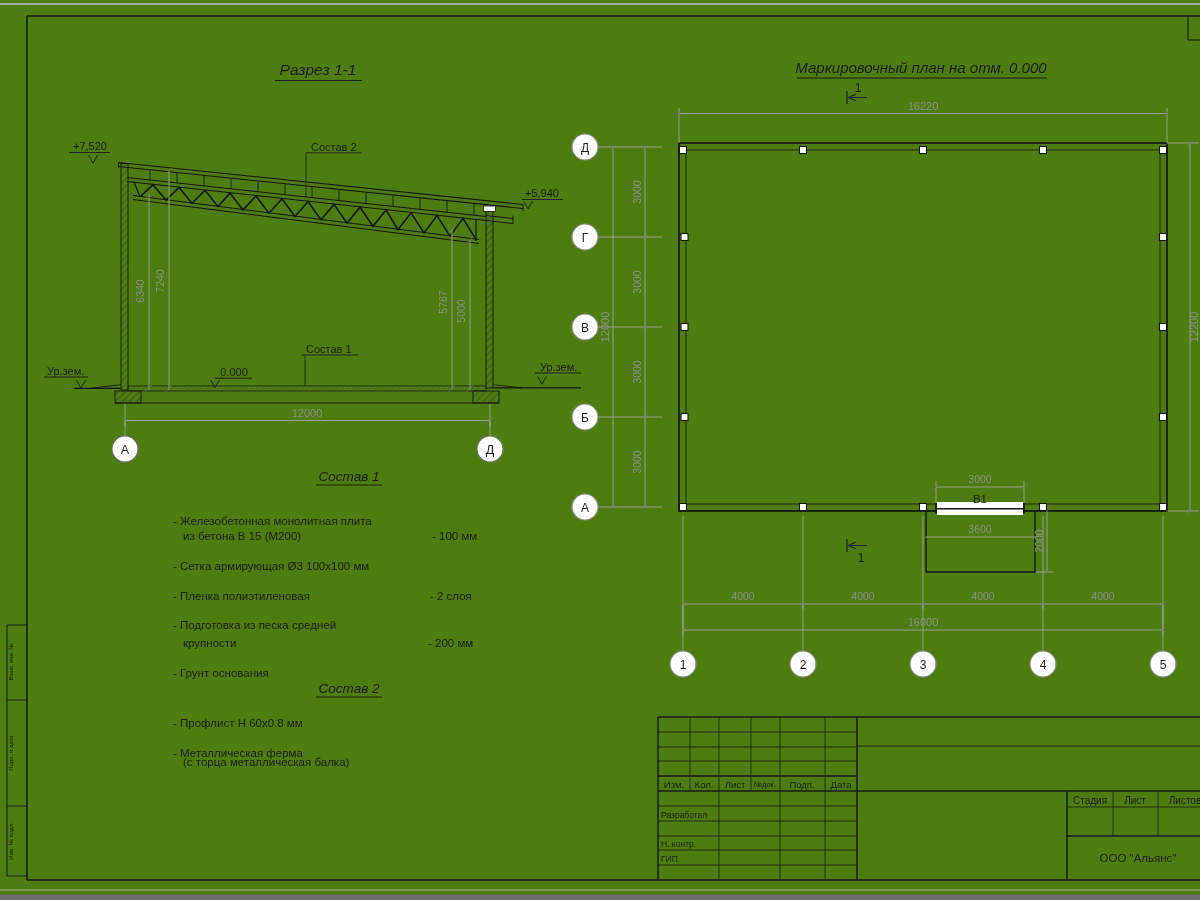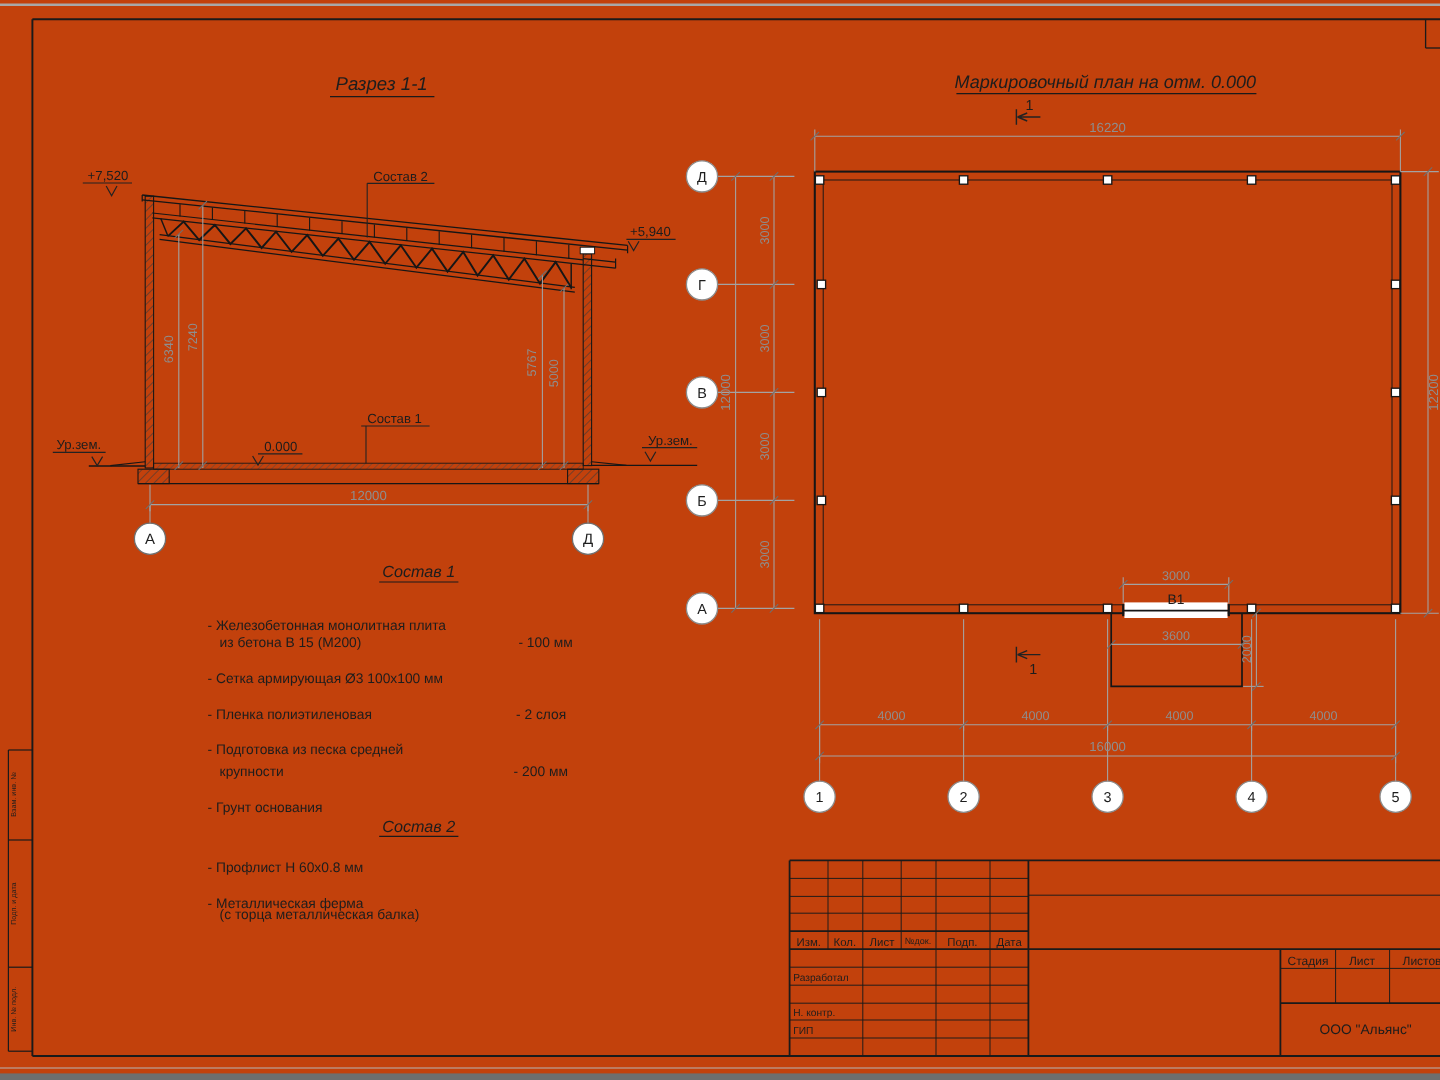--- a/index.html
+++ b/index.html
@@ -1,16 +1,16 @@
 <!DOCTYPE html>
 <html><head>
 <meta charset="utf-8">
 <style>
   html,body{margin:0;padding:0;background:#fff;}
-  .sheet{position:relative;width:1200px;height:900px;background:#c2410c;overflow:hidden;
+  .sheet{position:relative;width:1200px;height:900px;background:#4d7c0f;overflow:hidden;
          font-family:"Liberation Sans", sans-serif;}
   svg text{font-family:"Liberation Sans", sans-serif;fill:#1d1d1d;}
   svg text.d{fill:#8e8e8e;}
   svg text.it{font-style:italic;}
   svg text.mid{text-anchor:middle;}
 </style>
 </head>
 <body>
 
 <div class="sheet">

